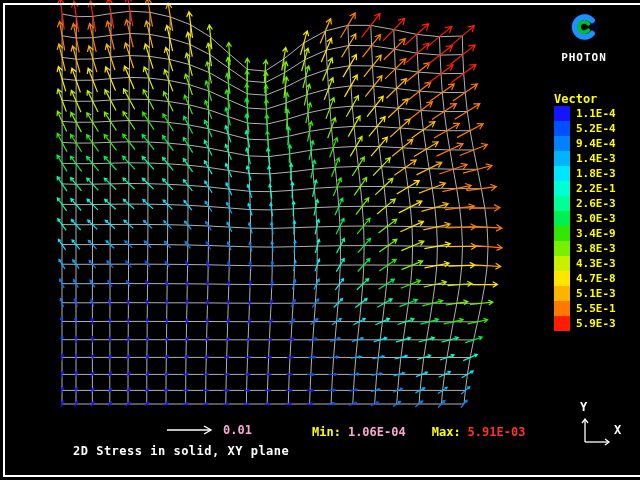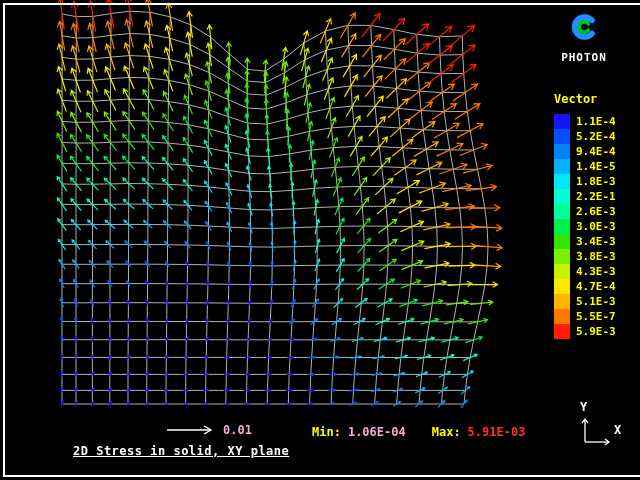--- a/index.html
+++ b/index.html
@@ -6,32 +6,32 @@
   .screen{
     position:relative;width:640px;height:480px;background:#000;
     overflow:hidden;font-family:"DejaVu Sans Mono","Liberation Mono",monospace;padding-left:40px;
     -webkit-font-smoothing:none;
   }
   .frame{position:absolute;left:3px;top:3px;right:3px;bottom:3px;border:2px solid #fff;pointer-events:none;}
   #plot-svg{position:absolute;left:0;top:0;}
   .brand{position:absolute;left:548px;top:10px;width:72px;text-align:center;}
   .brand-name{margin-top:3px;color:#fff;font-size:11px;font-weight:bold;letter-spacing:1px;}
   .legend{position:absolute;left:554px;top:92px;}
-  .legend-title{color:#ffff00;font-size:12px;font-weight:bold;margin-bottom:8px;}
+  .legend-title{color:#ffff00;font-size:12px;font-weight:bold;}
   .legend-row{display:flex;align-items:center;height:15px;}
   .legend-swatch{width:16px;height:15px;display:inline-block;}
   .legend-label{color:#ffff00;font-size:11px;font-weight:bold;margin-left:6px;line-height:15px;}
   .scalebar{position:absolute;left:165px;top:423px;display:flex;align-items:center;}
   .scale-label{color:#f9a8d4;font-size:12px;font-weight:bold;margin-left:8px;}
   .minmax{position:absolute;left:312px;top:425px;font-size:12px;font-weight:bold;white-space:nowrap;}
   .mm-label{color:#ffff00;}
   .mm-min{color:#f9a8d4;margin-left:7px;}
   .mm-maxlab{margin-left:26px;}
   .mm-max{color:#ff3220;margin-left:7px;}
-  .plot-title{position:absolute;left:73px;top:444px;color:#fff;font-size:12px;font-weight:bold;letter-spacing:.5px;text-decoration:underline;}
+  .plot-title{position:absolute;left:73px;top:444px;color:#fff;font-size:12px;font-weight:bold;letter-spacing:.5px;}
   .axis-glyph{position:absolute;left:576px;top:400px;width:60px;height:52px;}
   .axis-y{position:absolute;left:4px;top:0;color:#fff;font-size:12px;font-weight:bold;}
   .axis-x{position:absolute;left:38px;top:23px;color:#fff;font-size:12px;font-weight:bold;}
   .axis-svg{position:absolute;left:0;top:14px;}
 </style>
 </head>
 <body>
 
 <div class="screen">
 
@@ -546,61 +546,61 @@
         <div class="legend-row">
           <span class="legend-swatch" style="background: rgb(0, 80, 255);"></span>
           <span class="legend-label">5.2E-4</span>
         </div>
         <div class="legend-row">
           <span class="legend-swatch" style="background: rgb(0, 130, 255);"></span>
           <span class="legend-label">9.4E-4</span>
         </div>
         <div class="legend-row">
           <span class="legend-swatch" style="background: rgb(0, 180, 255);"></span>
-          <span class="legend-label">1.4E-5</span>
+          <span class="legend-label">1.4E-3</span>
         </div>
         <div class="legend-row">
           <span class="legend-swatch" style="background: rgb(0, 230, 255);"></span>
           <span class="legend-label">1.8E-3</span>
         </div>
         <div class="legend-row">
           <span class="legend-swatch" style="background: rgb(0, 255, 210);"></span>
           <span class="legend-label">2.2E-1</span>
         </div>
         <div class="legend-row">
           <span class="legend-swatch" style="background: rgb(0, 255, 150);"></span>
           <span class="legend-label">2.6E-3</span>
         </div>
         <div class="legend-row">
           <span class="legend-swatch" style="background: rgb(0, 240, 80);"></span>
           <span class="legend-label">3.0E-3</span>
         </div>
         <div class="legend-row">
           <span class="legend-swatch" style="background: rgb(50, 230, 0);"></span>
-          <span class="legend-label">3.4E-3</span>
+          <span class="legend-label">3.4E-9</span>
         </div>
         <div class="legend-row">
           <span class="legend-swatch" style="background: rgb(120, 240, 0);"></span>
           <span class="legend-label">3.8E-3</span>
         </div>
         <div class="legend-row">
           <span class="legend-swatch" style="background: rgb(200, 240, 0);"></span>
           <span class="legend-label">4.3E-3</span>
         </div>
         <div class="legend-row">
           <span class="legend-swatch" style="background: rgb(255, 230, 0);"></span>
-          <span class="legend-label">4.7E-4</span>
+          <span class="legend-label">4.7E-8</span>
         </div>
         <div class="legend-row">
           <span class="legend-swatch" style="background: rgb(255, 180, 0);"></span>
           <span class="legend-label">5.1E-3</span>
         </div>
         <div class="legend-row">
           <span class="legend-swatch" style="background: rgb(255, 120, 0);"></span>
-          <span class="legend-label">5.5E-7</span>
+          <span class="legend-label">5.5E-1</span>
         </div>
         <div class="legend-row">
           <span class="legend-swatch" style="background: rgb(255, 30, 0);"></span>
           <span class="legend-label">5.9E-3</span>
         </div>
       </div>
   </div>
 
   <div class="scalebar">
     <svg width="50" height="12">

